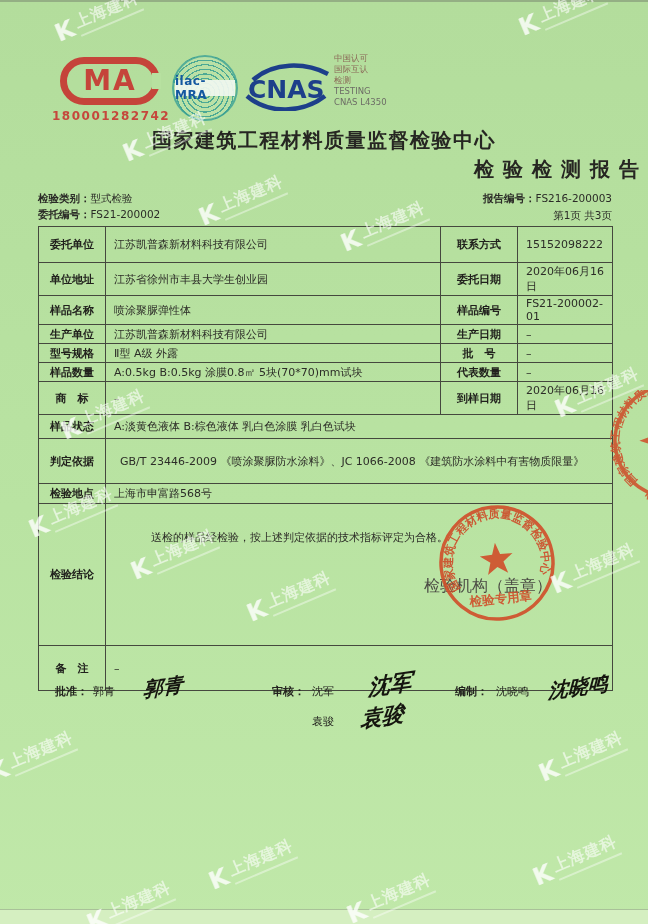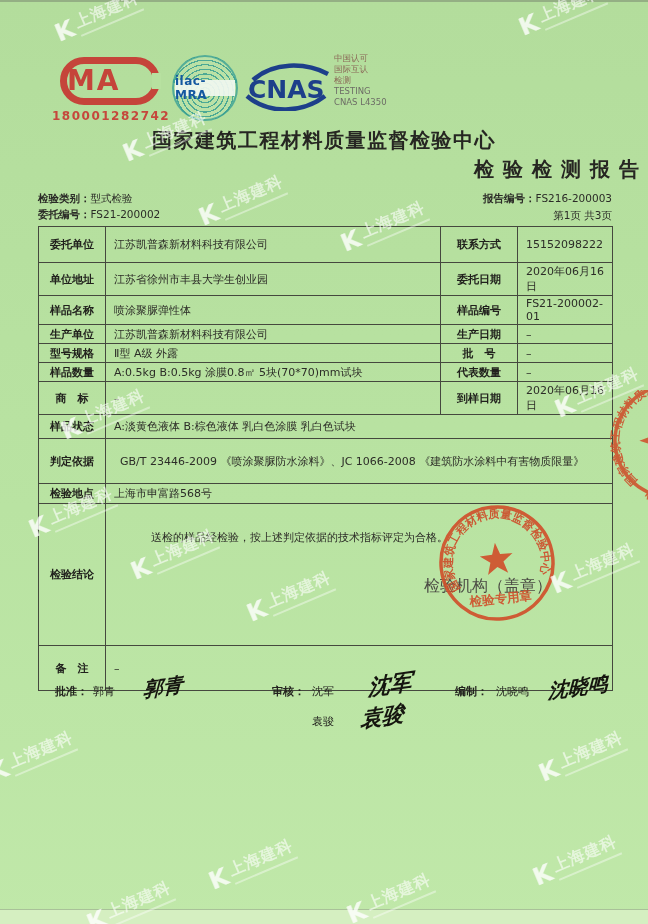--- a/index.html
+++ b/index.html
@@ -5,21 +5,21 @@
   html,body{margin:0;padding:0;background:#888;}
   .page{position:relative;width:648px;height:924px;overflow:hidden;
         background:linear-gradient(180deg,#b3dd9c 0%,#b9e3a2 55%,#c0e8a9 100%);
         font-family:"DejaVu Sans","Liberation Sans",sans-serif;color:#2b2b27;}
   .topedge{position:absolute;left:0;top:0;width:100%;height:2px;background:rgba(110,120,105,.45);}
   .botband{position:absolute;left:0;top:909px;width:100%;height:15px;background:#d5efc1;border-top:1px solid rgba(90,110,80,.35);}
 
   
   .cma{position:absolute;left:60px;top:57px;width:100px;height:48px;border:7px solid #c5443a;border-radius:25px;box-sizing:border-box;}
   .cma::after{content:"";position:absolute;right:-8px;top:50%;margin-top:-8px;width:9px;height:16px;background:#b7e1a0;}
-  .cma .ma{position:absolute;left:0;right:0;top:1px;text-align:left;font-size:28px;font-weight:bold;color:#c5443a;letter-spacing:2px;line-height:32px;}
+  .cma .ma{position:absolute;left:0;right:0;top:1px;text-align:center;font-size:28px;font-weight:bold;color:#c5443a;letter-spacing:2px;line-height:32px;}
   .cma-num{position:absolute;left:52px;top:109px;width:116px;text-align:center;font-size:12px;font-weight:bold;color:#c5473c;letter-spacing:1.5px;}
   .ilac{position:absolute;left:172px;top:55px;width:66px;height:66px;border-radius:50%;border:2px solid rgba(58,160,148,.8);box-sizing:border-box;
         background:repeating-radial-gradient(circle at 50% 58%,rgba(58,160,148,.85) 0 1.2px,rgba(214,240,204,.2) 1.2px 4.6px);}
   .ilac .band{position:absolute;left:1px;right:1px;top:23px;height:16px;background:rgba(240,248,239,.93);
         display:flex;align-items:center;justify-content:center;font-size:12px;font-weight:bold;color:#1458a0;letter-spacing:.5px;}
   .cnas{position:absolute;left:243px;top:61px;width:90px;height:50px;}
   .accred{position:absolute;left:334px;top:53px;font-size:8.5px;line-height:11px;}
   .accred .cn{color:#8b6a58;}
   .accred .en{color:#6d6d66;}
 

